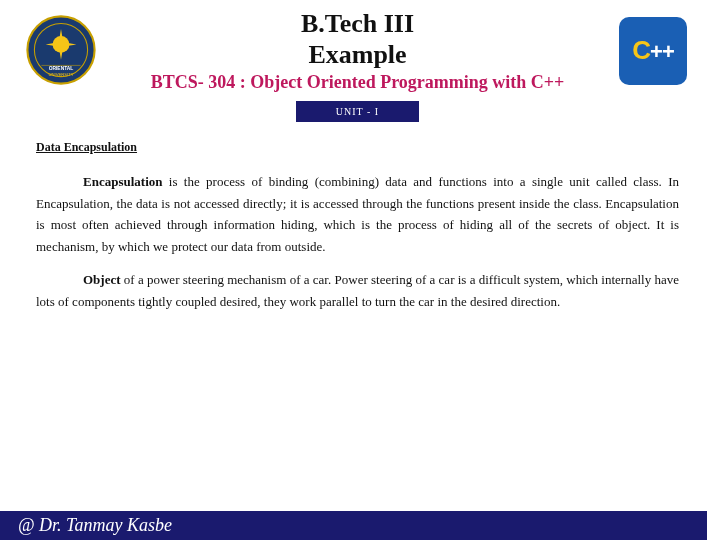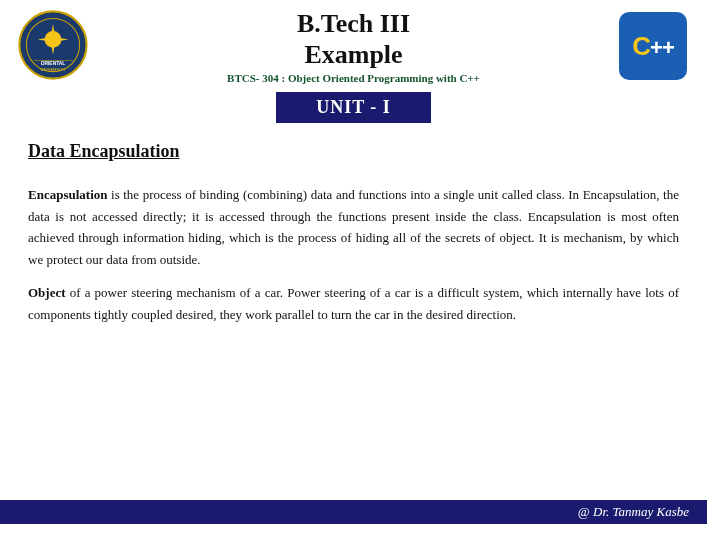--- a/index.html
+++ b/index.html
@@ -10,20 +10,21 @@
       font-family: Georgia, 'Times New Roman', serif;
       background: #fff;
       overflow: hidden;
     }
 
     .page {
       width: 707px;
       height: 540px;
       position: relative;
       background: #fff;
+      padding-left: 8px;
     }
 
     
     .header {
       display: flex;
       align-items: center;
       justify-content: space-between;
       padding: 8px 18px 4px 18px;
       position: relative;
     }
@@ -42,23 +43,23 @@
 
     .header-title-main {
       font-size: 26px;
       font-weight: bold;
       color: #111;
       line-height: 1.2;
       font-family: Georgia, serif;
     }
 
     .header-subtitle {
-      font-size: 11px;
-      font-weight: bold;
-      color: #14532d;
+      font-size: 18px;
+      font-weight: bold;
+      color: #be185d;
       margin-top: 2px;
       font-family: Georgia, serif;
     }
 
     .logo-right {
       width: 72px;
       height: 72px;
       flex-shrink: 0;
       display: flex;
       align-items: center;
@@ -90,73 +91,73 @@
     .cpp-logo-c {
       color: #f5c518;
       font-size: 26px;
     }
 
     
     .unit-bar {
       background: #1a1a6e;
       color: white;
       text-align: center;
-      font-size: 18px;
-      font-weight: bold;
+      font-size: 10px;
+      font-weight: normal;
       padding: 5px 40px;
       margin: 4px auto 8px auto;
       display: inline-block;
       min-width: 120px;
       font-family: Georgia, serif;
       letter-spacing: 1px;
     }
 
     .unit-bar-wrapper {
       text-align: center;
       margin-bottom: 8px;
     }
 
     
     .content {
       padding: 2px 28px 4px 28px;
     }
 
     .section-title {
-      font-size: 18px;
+      font-size: 12px;
       font-weight: bold;
       text-decoration: underline;
       color: #111;
-      margin-bottom: 22px;
+      margin-bottom: 16px;
       font-family: Georgia, serif;
     }
 
     .para {
       font-size: 13px;
       color: #111;
       line-height: 1.65;
       text-align: justify;
       margin-bottom: 12px;
       font-family: Georgia, serif;
     }
 
     .para .bold {
       font-weight: bold;
+      margin-left: 47px;
     }
 
     
     .footer {
       position: absolute;
-      bottom: 16px;
+      bottom: 0;
       left: 0;
       right: 0;
       background: #1a1a6e;
       color: white;
-      text-align: right;
       padding: 4px 18px;
-      font-size: 13px;
+      font-size: 18px;
       font-style: italic;
       font-family: Georgia, serif;
     }
 
     
     .ou-logo {
       width: 70px;
       height: 70px;
     }
   </style>

